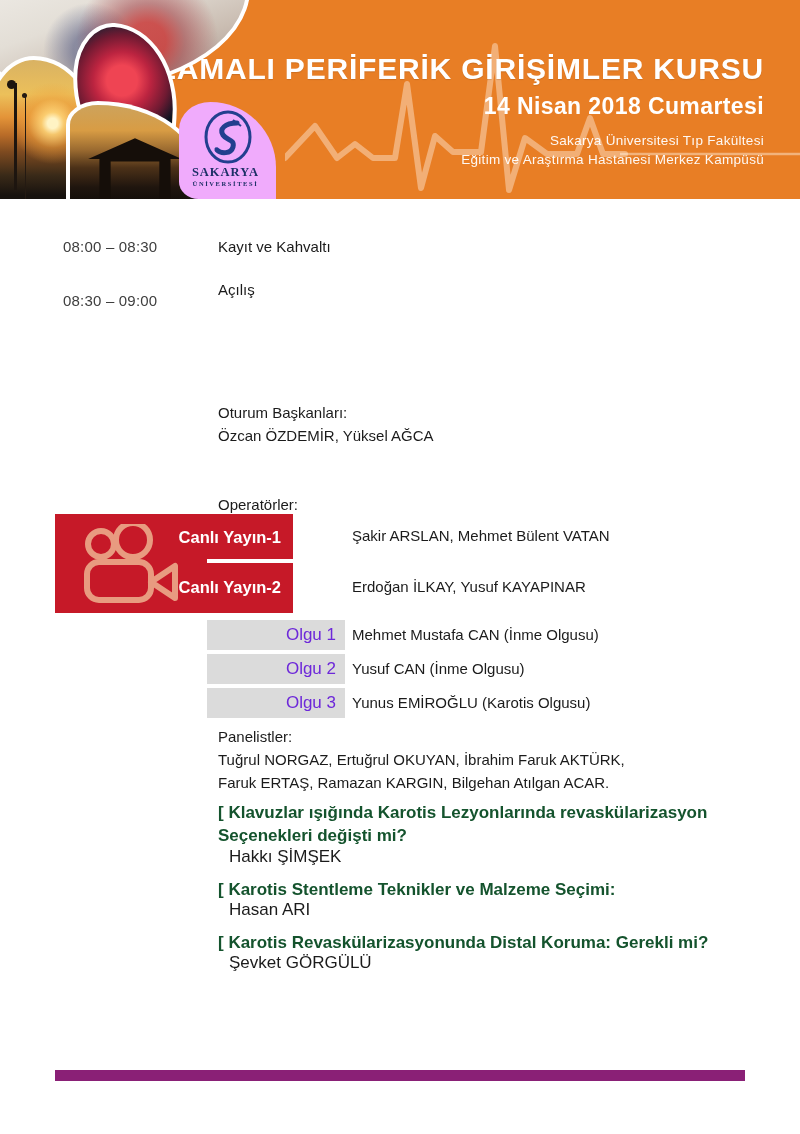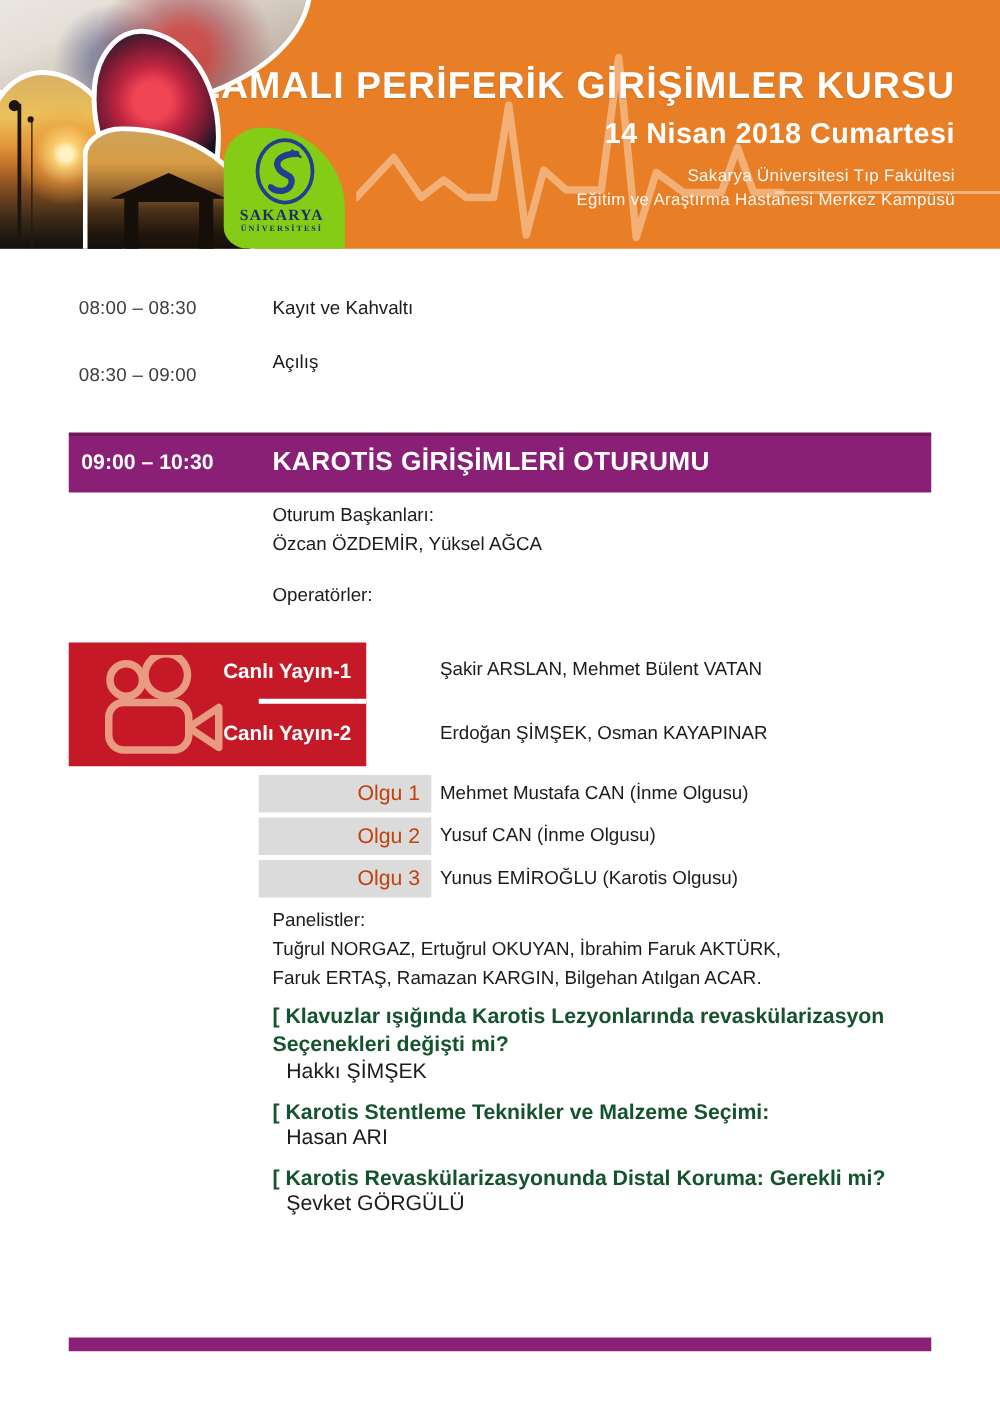--- a/index.html
+++ b/index.html
@@ -36,21 +36,21 @@
      border-radius:55% 100% 18% 100%;
      background:
        radial-gradient(circle at 46% 40%,#ef4453 0 16%,#bc2440 30%,#701a32 48%,transparent 64%),
        linear-gradient(155deg,#1a2334 0%,#101726 55%,#0a0f1a 100%);}
   .p-gazebo{left:66px;top:101px;width:138px;height:102px;z-index:4;
      border-radius:30% 100% 0 0;border-bottom:none;
      background:linear-gradient(180deg,#cda35c 0%,#d89c44 26%,#9a6a30 46%,#4c3118 64%,#1f150e 84%,#120d09 100%);}
   .p-gazebo::after{content:"";position:absolute;left:14%;top:34%;width:72%;height:66%;
      background:#150e09;
      clip-path:polygon(0 32%,50% 0,100% 32%,88% 32%,88% 100%,76% 100%,76% 36%,24% 36%,24% 100%,12% 100%,12% 32%);}
-  .p-logo{left:179px;top:102px;width:97px;height:97px;z-index:5;background:#84cc16;border:none;
+  .p-logo{left:179px;top:102px;width:97px;height:97px;z-index:5;background:#f0abfc;border:none;
      border-radius:48% 100% 0 30% / 42% 100% 0 26%;}
   .logo-name{position:absolute;left:0;right:4px;top:63px;text-align:center;color:#1d3066;
      font-family:"Liberation Serif",serif;font-weight:bold;font-size:12.5px;letter-spacing:1px;}
   .logo-sub{position:absolute;left:0;right:4px;top:78px;text-align:center;color:#1d3066;
      font-family:"Liberation Serif",serif;font-weight:bold;font-size:6.5px;letter-spacing:1.6px;}
   .logo-mark{position:absolute;left:24px;top:8px;}
 
   
   .t{position:absolute;font-size:15px;color:#1b1b1b;white-space:nowrap;}
   .time{color:#3e3e3e;letter-spacing:.2px;}
@@ -64,21 +64,21 @@
   .break-banner{top:995px;height:29px;background:linear-gradient(90deg,#85C8CE 0%,#5ebcc4 55%,#3FB1BA 100%);}
   .break-banner .bt{color:#2a2a2a;}
   .break-banner .btitle{color:#111;font-weight:bold;font-size:17px;}
 
   .redblock{position:absolute;left:55px;top:514px;width:238px;height:99px;background:#C61928;}
   .red-sep{position:absolute;left:152px;right:0;top:45px;height:4px;background:#fff;}
   .live-label{position:absolute;right:12px;color:#fff;font-weight:bold;font-size:16.5px;white-space:nowrap;}
   .cam{position:absolute;left:28px;top:10px;}
 
   .olgu{position:absolute;left:207px;width:138px;height:30px;background:#DBDBDB;
-        text-align:right;box-sizing:border-box;padding-right:9px;line-height:30px;font-size:17px;color:#c2410c;}
+        text-align:right;box-sizing:border-box;padding-right:9px;line-height:30px;font-size:17px;color:#6d28d9;}
 
   .talk-title{position:absolute;left:218px;width:505px;font-size:17px;font-weight:bold;color:#14532d;
               line-height:23px;white-space:normal;}
   .speaker{position:absolute;left:229px;font-size:17px;color:#1b1b1b;}
 
   .footbar{position:absolute;left:55px;top:1070px;width:690px;height:11px;background:#8A2076;}
 </style>
 </head>
 <body>
 
@@ -112,45 +112,41 @@
       <div class="logo-sub">ÜNİVERSİTESİ</div>
     </div>
   </div>
 
   <div class="t time" style="left:63px;top:238px">08:00 – 08:30</div>
   <div class="t" style="left:218px;top:238px">Kayıt ve Kahvaltı</div>
 
   <div class="t time" style="left:63px;top:292px">08:30 – 09:00</div>
   <div class="t" style="left:218px;top:281px">Açılış</div>
 
-  <div class="banner session-banner">
-    <div class="bt">09:00 – 10:30</div>
-    <div class="btitle">KAROTİS GİRİŞİMLERİ OTURUMU</div>
-  </div>
 
   <div class="t" style="left:218px;top:404px">Oturum Başkanları:</div>
   <div class="t" style="left:218px;top:427px">Özcan ÖZDEMİR,  Yüksel AĞCA</div>
 
-  <div class="t" style="left:218px;top:468px">Operatörler:</div>
+  <div class="t" style="left:218px;top:496px">Operatörler:</div>
 
   <div class="redblock">
     <svg class="cam" width="150" height="80" viewBox="0 0 150 80">
       <g fill="none" stroke="#E89B80" stroke-width="6" stroke-linejoin="round">
         <circle cx="18" cy="20" r="13"></circle>
         <circle cx="50" cy="16" r="17"></circle>
         <rect x="4" y="38" width="64" height="38" rx="12"></rect>
         <path d="M68,58 L92,42 L92,74 Z"></path>
       </g>
     </svg>
     <div class="red-sep"></div>
     <div class="live-label" style="top:14px">Canlı Yayın-1</div>
     <div class="live-label" style="top:64px">Canlı Yayın-2</div>
   </div>
   <div class="t" style="left:352px;top:527px">Şakir ARSLAN, Mehmet Bülent VATAN</div>
-  <div class="t" style="left:352px;top:578px">Erdoğan ŞİMŞEK, Osman KAYAPINAR</div>
+  <div class="t" style="left:352px;top:578px">Erdoğan İLKAY, Yusuf KAYAPINAR</div>
 
   <div class="olgu" style="top:620px">Olgu 1</div>
   <div class="olgu" style="top:654px">Olgu 2</div>
   <div class="olgu" style="top:688px">Olgu 3</div>
   <div class="t" style="left:352px;top:626px">Mehmet Mustafa CAN (İnme Olgusu)</div>
   <div class="t" style="left:352px;top:660px">Yusuf CAN (İnme Olgusu)</div>
   <div class="t" style="left:352px;top:694px">Yunus EMİROĞLU (Karotis Olgusu)</div>
 
   <div class="t" style="left:218px;top:728px">Panelistler:</div>
   <div class="t" style="left:218px;top:751px">Tuğrul NORGAZ, Ertuğrul OKUYAN, İbrahim Faruk AKTÜRK,</div>

